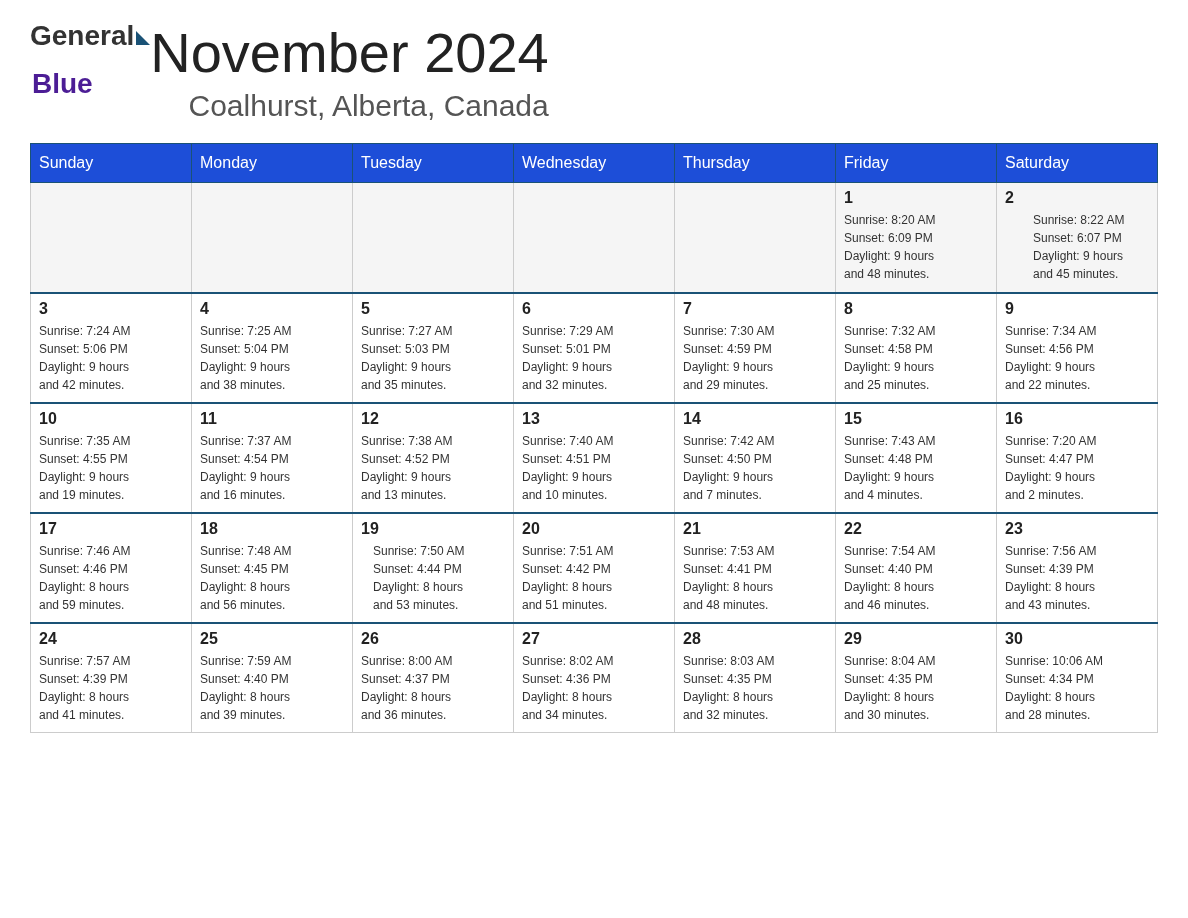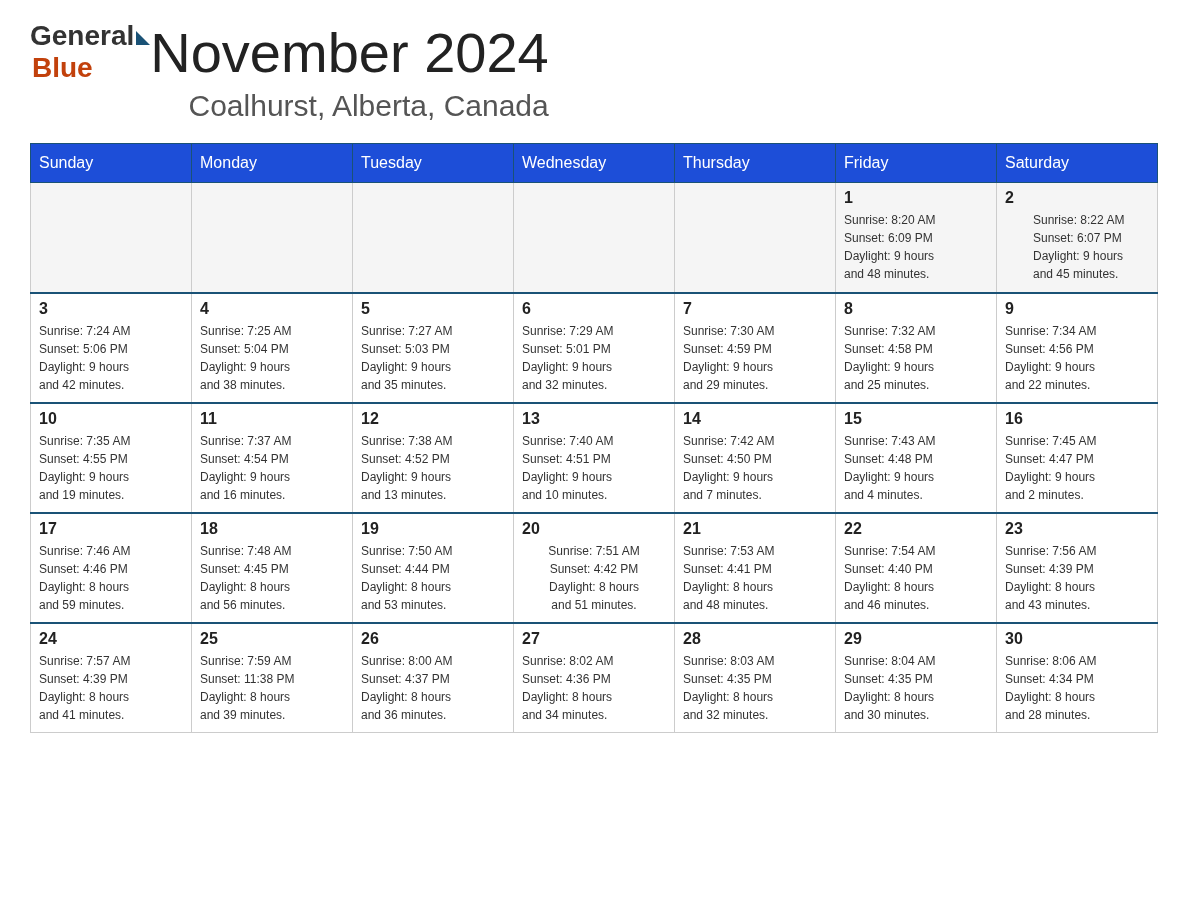--- a/index.html
+++ b/index.html
@@ -35,22 +35,23 @@
       height: 0;
       border-left: 14px solid #1a5276;
       border-top: 14px solid transparent;
       border-bottom: 0px solid transparent;
       margin-left: 2px;
       margin-top: 4px;
     }
     .logo-blue {
       font-size: 28px;
       font-weight: bold;
-      color: #c2410c;
+      color: #4c1d95;
       margin-left: 2px;
+      margin-top: 16px;
     }
     .title-section {
       text-align: right;
     }
     .month-year {
       font-size: 56px;
       font-weight: normal;
       color: #222;
     }
     .location {
@@ -237,21 +238,21 @@
         </td>
         <td>
           <div class="day-number">15</div>
           <div class="day-info" style="white-space: pre-line;">Sunrise: 7:43 AM
 Sunset: 4:48 PM
 Daylight: 9 hours
 and 4 minutes.</div>
         </td>
         <td>
           <div class="day-number">16</div>
-          <div class="day-info" style="white-space: pre-line;">Sunrise: 7:45 AM
+          <div class="day-info" style="white-space: pre-line;">Sunrise: 7:20 AM
 Sunset: 4:47 PM
 Daylight: 9 hours
 and 2 minutes.</div>
         </td>
       </tr>
       <tr class="row-border">
         <td>
           <div class="day-number">17</div>
           <div class="day-info" style="white-space: pre-line;">Sunrise: 7:46 AM
 Sunset: 4:46 PM
@@ -260,28 +261,28 @@
         </td>
         <td>
           <div class="day-number">18</div>
           <div class="day-info" style="white-space: pre-line;">Sunrise: 7:48 AM
 Sunset: 4:45 PM
 Daylight: 8 hours
 and 56 minutes.</div>
         </td>
         <td>
           <div class="day-number">19</div>
-          <div class="day-info" style="white-space: pre-line;">Sunrise: 7:50 AM
+          <div class="day-info" style="white-space: pre-line; margin-left: 12px;">Sunrise: 7:50 AM
 Sunset: 4:44 PM
 Daylight: 8 hours
 and 53 minutes.</div>
         </td>
         <td>
           <div class="day-number">20</div>
-          <div class="day-info" style="white-space: pre-line; text-align: center;">Sunrise: 7:51 AM
+          <div class="day-info" style="white-space: pre-line;">Sunrise: 7:51 AM
 Sunset: 4:42 PM
 Daylight: 8 hours
 and 51 minutes.</div>
         </td>
         <td>
           <div class="day-number">21</div>
           <div class="day-info" style="white-space: pre-line;">Sunrise: 7:53 AM
 Sunset: 4:41 PM
 Daylight: 8 hours
 and 48 minutes.</div>
@@ -305,21 +306,21 @@
         <td>
           <div class="day-number">24</div>
           <div class="day-info" style="white-space: pre-line;">Sunrise: 7:57 AM
 Sunset: 4:39 PM
 Daylight: 8 hours
 and 41 minutes.</div>
         </td>
         <td>
           <div class="day-number">25</div>
           <div class="day-info" style="white-space: pre-line;">Sunrise: 7:59 AM
-Sunset: 11:38 PM
+Sunset: 4:40 PM
 Daylight: 8 hours
 and 39 minutes.</div>
         </td>
         <td>
           <div class="day-number">26</div>
           <div class="day-info" style="white-space: pre-line;">Sunrise: 8:00 AM
 Sunset: 4:37 PM
 Daylight: 8 hours
 and 36 minutes.</div>
         </td>
@@ -339,20 +340,20 @@
         </td>
         <td>
           <div class="day-number">29</div>
           <div class="day-info" style="white-space: pre-line;">Sunrise: 8:04 AM
 Sunset: 4:35 PM
 Daylight: 8 hours
 and 30 minutes.</div>
         </td>
         <td>
           <div class="day-number">30</div>
-          <div class="day-info" style="white-space: pre-line;">Sunrise: 8:06 AM
+          <div class="day-info" style="white-space: pre-line;">Sunrise: 10:06 AM
 Sunset: 4:34 PM
 Daylight: 8 hours
 and 28 minutes.</div>
         </td>
       </tr>
     </tbody>
 </table>
 
 </body></html>

